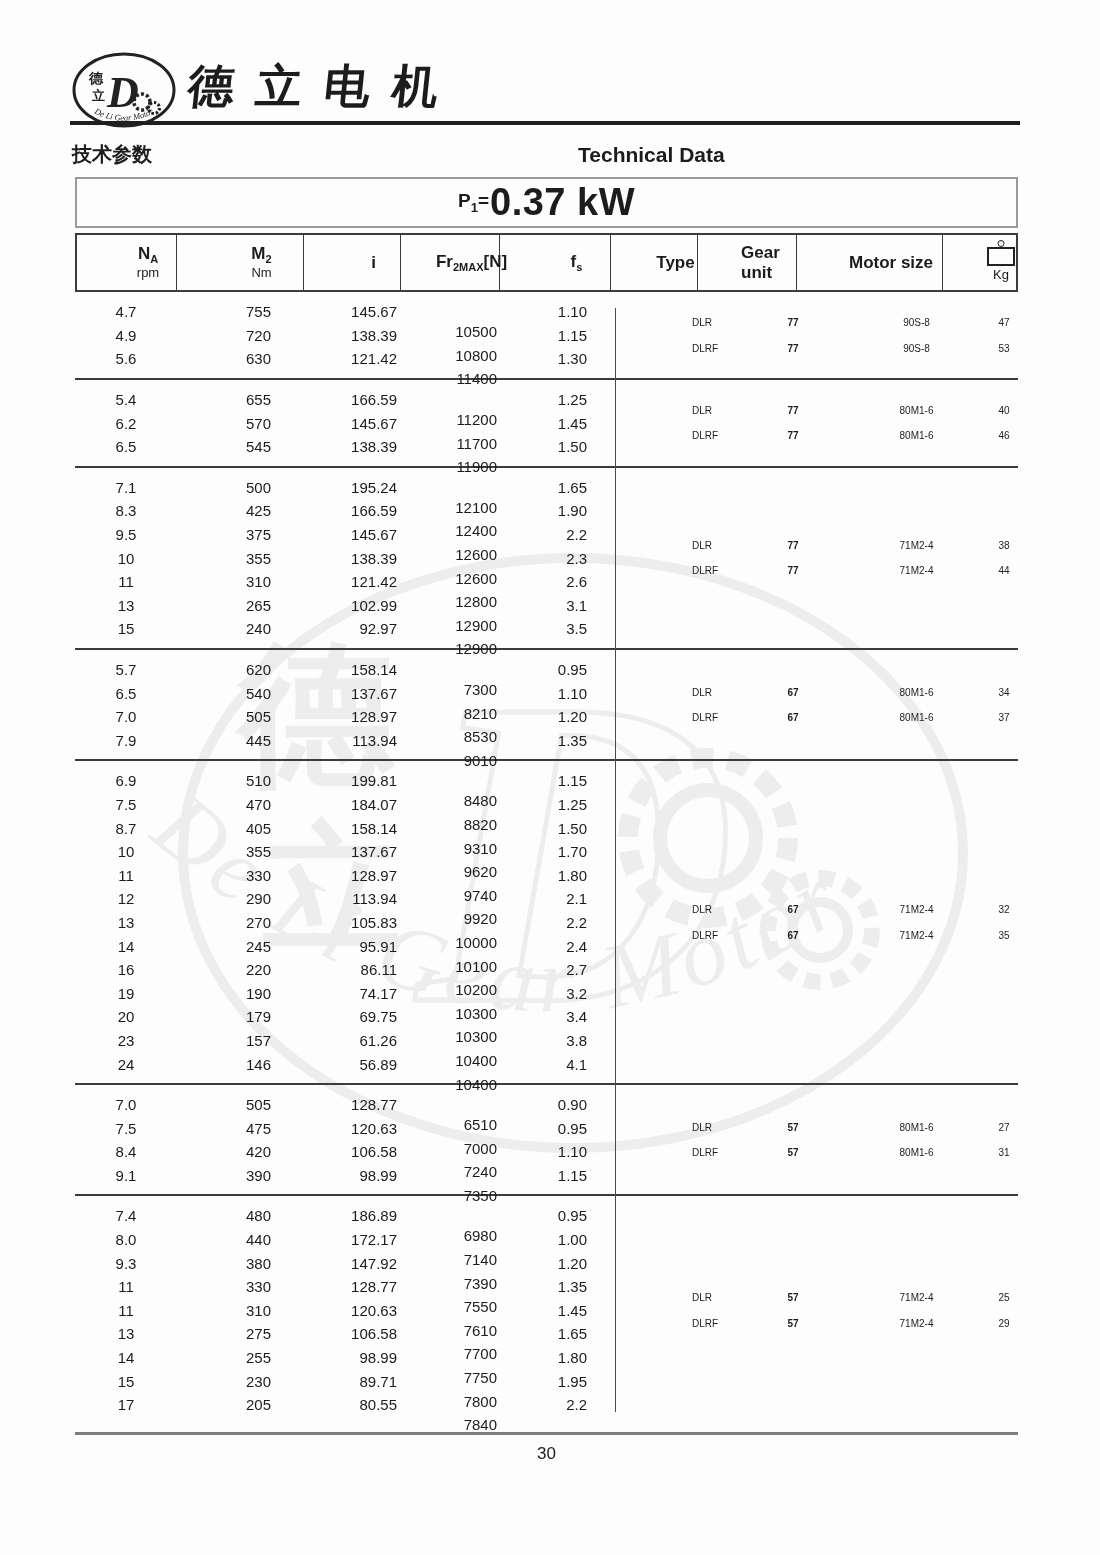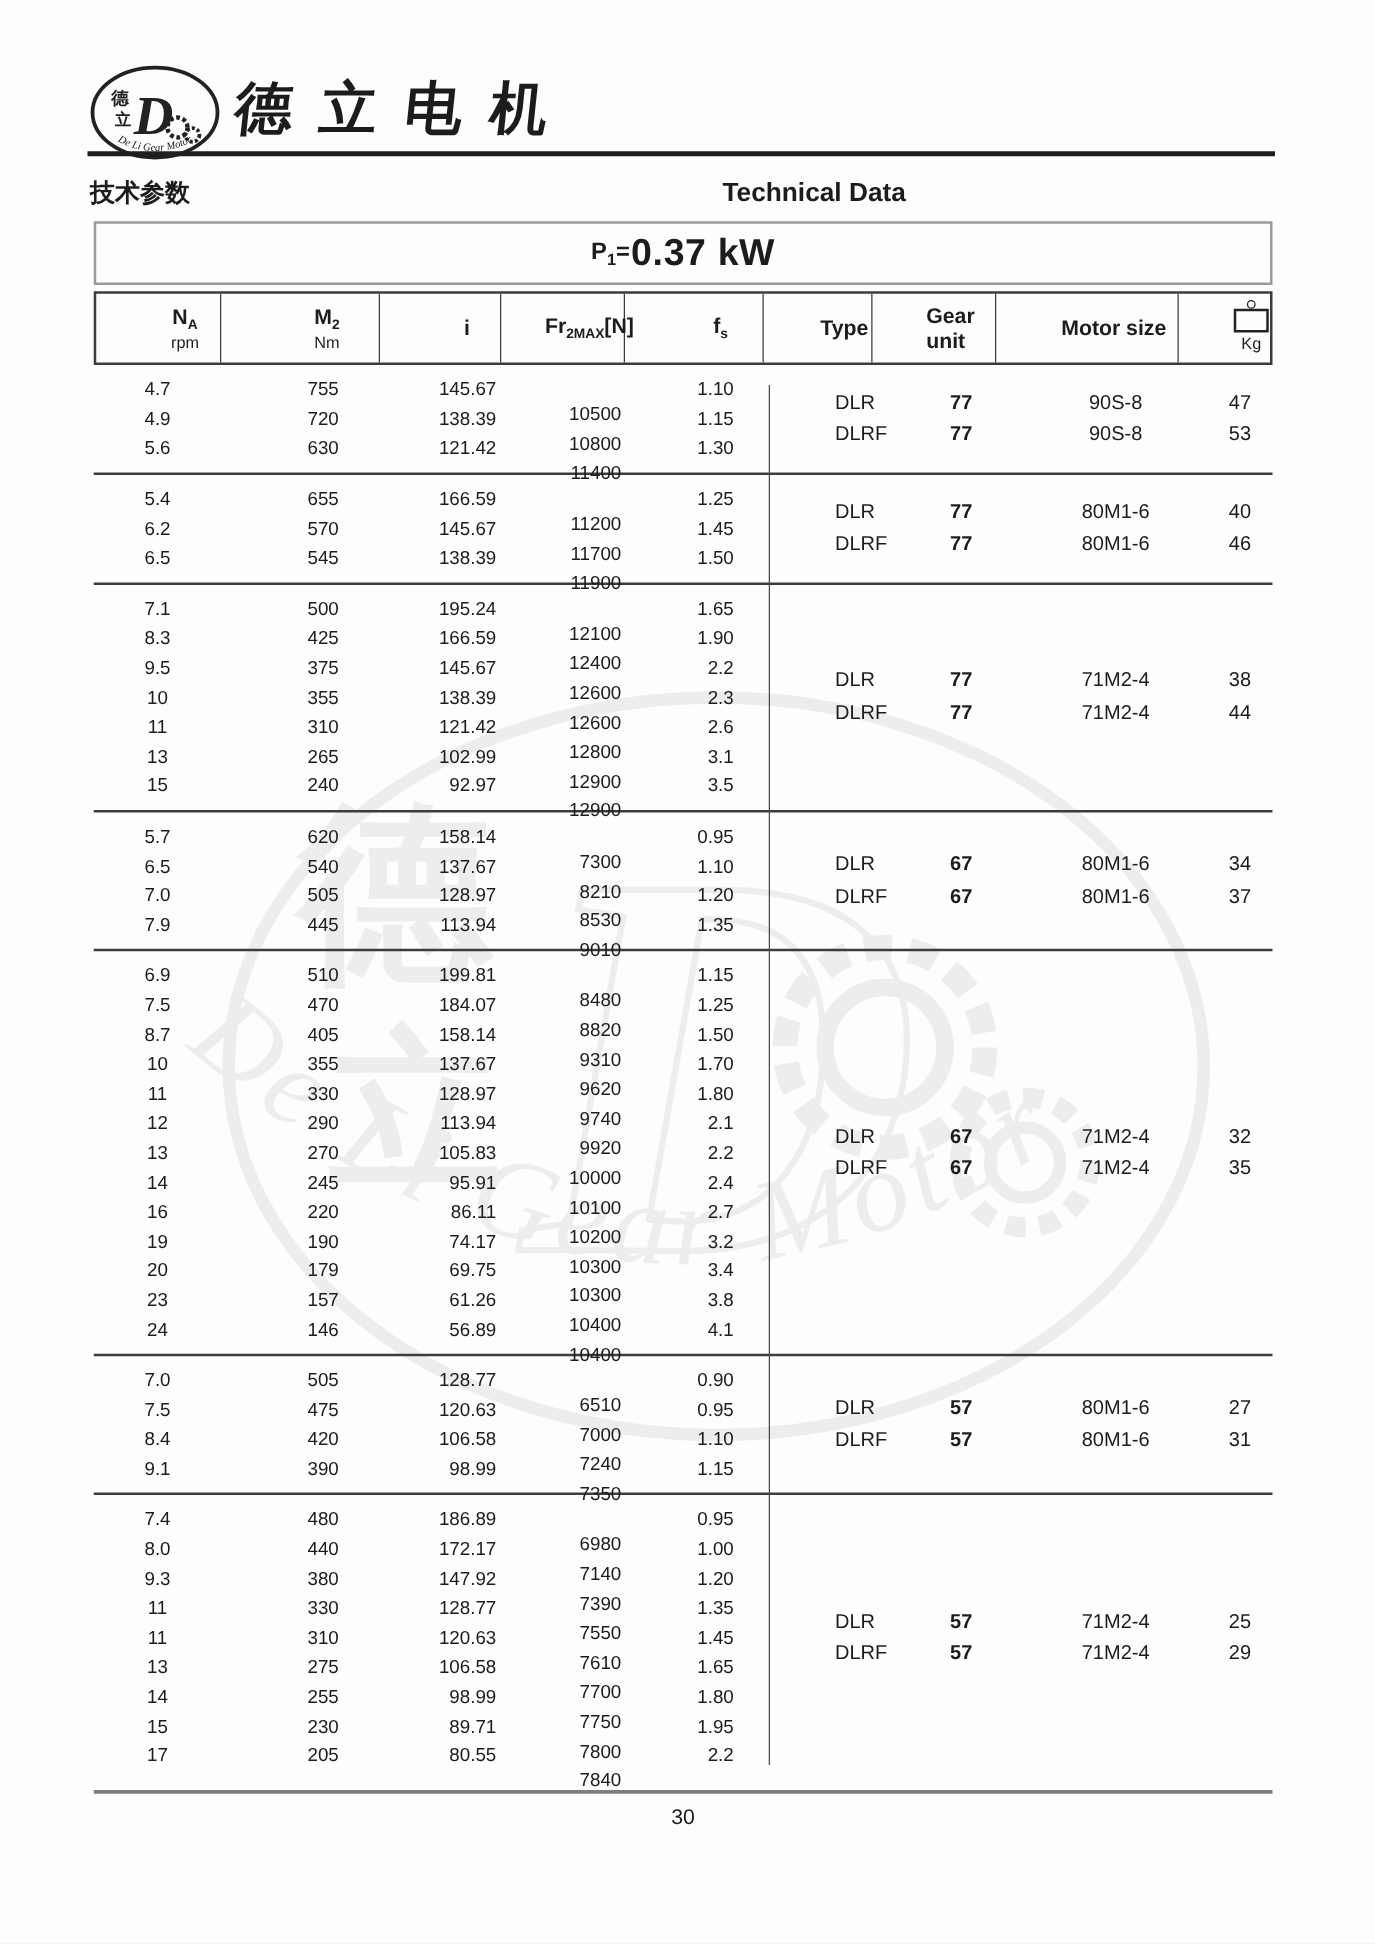--- a/index.html
+++ b/index.html
@@ -18,21 +18,21 @@
   .rule{position:absolute;top:121px;left:70px;width:950px;height:4px;background:#1f1f1f;}
   .sec-cn{position:absolute;left:72px;top:141px;font-size:20px;font-weight:bold;}
   .sec-en{position:absolute;left:578px;top:143px;font-size:21px;font-weight:bold;}
   
   .pbox{
     position:absolute;top:177px;left:75px;width:943px;height:51px;box-sizing:border-box;
     border:2px solid #9a9a9a;display:flex;align-items:center;justify-content:center;
   }
   .p-sym{font-size:19px;font-weight:bold;}
   .p-sym sub{font-size:13px;}
-  .p-val{font-size:30px;font-weight:bold;margin-left:1px;letter-spacing:0.5px;}
+  .p-val{font-size:38px;font-weight:bold;margin-left:1px;letter-spacing:0.5px;}
   
   .thead{
     position:absolute;top:233px;left:75px;width:943px;height:59px;box-sizing:border-box;
     border:2px solid #3c3c3c;display:flex;background:transparent;
   }
   .th{
     border-right:1px solid #3c3c3c;display:flex;flex-direction:column;
     align-items:center;justify-content:center;line-height:1.12;box-sizing:border-box;padding-left:43px;
   }
   .th:last-child{border-right:none;flex:1;}
@@ -53,21 +53,21 @@
   .block:last-child{border-bottom:none;}
   .block-left{width:540px;}
   .drow{display:flex;height:23.6px;align-items:center;font-size:15px;}
   .dcell{box-sizing:border-box;}
   .dc0{width:102px;text-align:center;}
   .dc1{width:128px;text-align:right;padding-right:34px;}
   .dc2{width:98px;text-align:right;padding-right:6px;}
   .dc3{width:100px;text-align:right;padding-right:6px;margin-top:40px;}
   .dc4{width:112px;text-align:right;padding-right:28px;}
   .block-right{width:403px;display:flex;flex-direction:column;justify-content:center;}
-  .trow{display:flex;height:25.5px;align-items:center;font-size:16px;}
+  .trow{display:flex;height:25.5px;align-items:center;font-size:10px;margin-left:24px;}
   .tcell{box-sizing:border-box;}
   .tc0{width:88px;padding-left:37px;}
   .tc1{width:100px;text-align:center;font-weight:bold;}
   .tc2{width:147px;text-align:center;}
   .tc3{flex:1;text-align:center;}
   
   .footer-line{position:absolute;top:1432px;left:75px;width:943px;height:3px;background:#7e7e7e;}
   .page-num{position:absolute;top:1444px;left:75px;width:943px;text-align:center;font-size:17px;}
 </style>
 </head>

